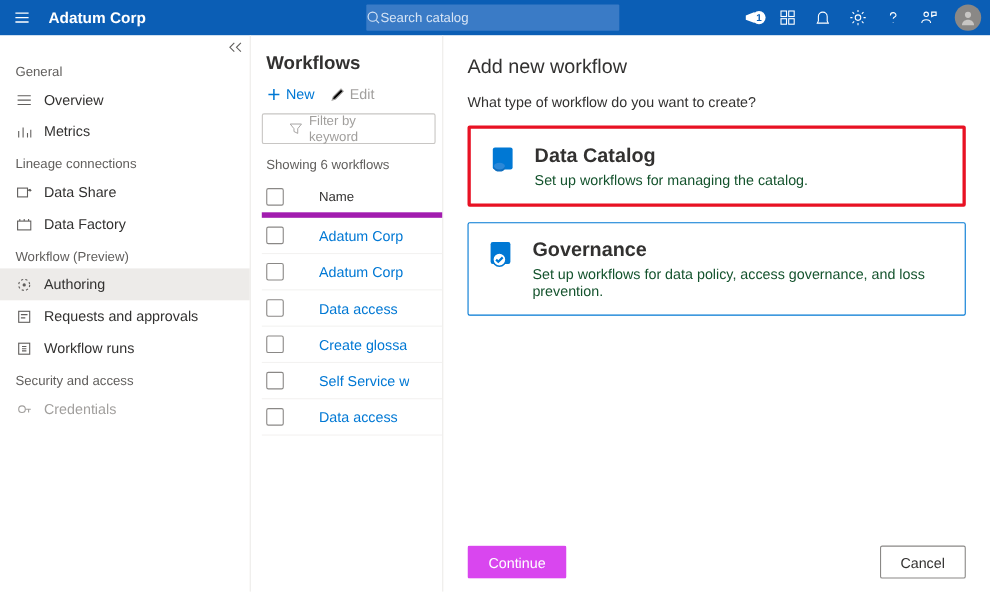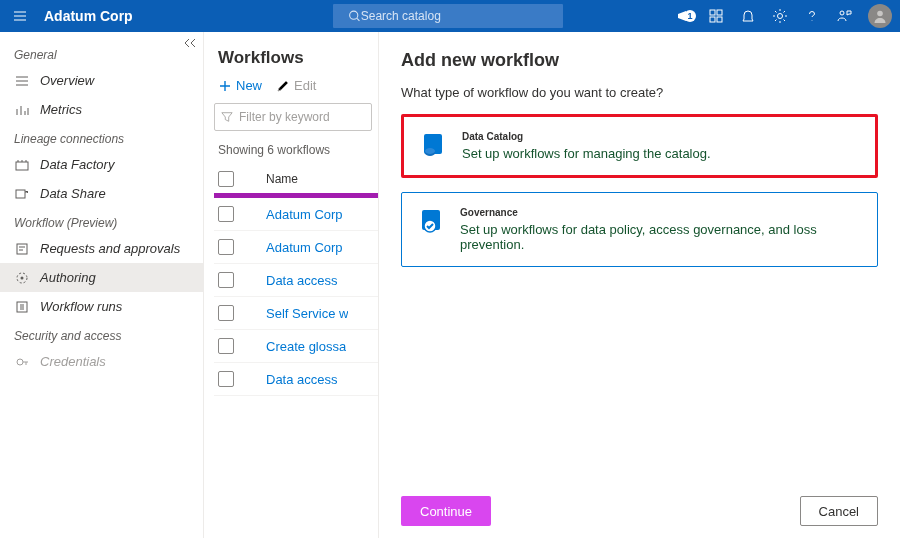--- a/index.html
+++ b/index.html
@@ -3,65 +3,65 @@
 <meta charset="utf-8">
 <style>
   * { box-sizing: border-box; margin: 0; padding: 0; font-family: "Segoe UI", Arial, sans-serif; }
   body { width: 900px; height: 538px; overflow: hidden; background: #fff; color: #323130; font-size: 13px; }
 
   
   .topbar { height: 32px; background: #0b5eb5; color: #fff; display: flex; align-items: center; }
   .topbar .hamburger { width: 40px; display: flex; justify-content: center; align-items: center; cursor: pointer; }
   .topbar .brand { font-weight: 600; font-size: 14px; padding-left: 4px; flex: 0 0 auto; }
   .topbar .spacer1 { flex: 0 0 200px; }
-  .topbar .search { flex: 0 0 230px; height: 24px; background: #3a7bc6; display: flex; align-items: center; padding: 0 15px; border-radius: 1px; }
+  .topbar .search { flex: 0 0 230px; height: 24px; background: #3a7bc6; display: flex; align-items: center; padding: 0 0; border-radius: 1px; }
   .topbar .search input { background: transparent; border: none; outline: none; color: #fff; font-size: 12px; width: 100%; }
   .topbar .search input::placeholder { color: #d6e4f5; }
   .topbar .spacer2 { flex: 1; }
   .topbar .tb-icon { width: 32px; display: flex; justify-content: center; align-items: center; cursor: pointer; position: relative; }
   .topbar .badge { position: absolute; top: 2px; right: 4px; background: #fff; color: #0b5eb5; font-size: 9px; font-weight: 700; border-radius: 8px; min-width: 12px; height: 12px; display: flex; align-items: center; justify-content: center; }
   .topbar .avatar { width: 24px; height: 24px; border-radius: 50%; background: #8a8886; margin: 0 8px; display:flex;align-items:center;justify-content:center; }
 
   .main { display: flex; height: calc(538px - 32px); }
 
   
-  .sidebar { width: 204px; border-right: 1px solid #edebe9; padding-top: 8px; position: relative; font-style: italic; }
+  .sidebar { width: 228px; border-right: 1px solid #edebe9; padding-top: 18px; position: relative; }
   .sidebar .collapse { position: absolute; top: 6px; right: 6px; color: #605e5c; cursor: pointer; font-size: 12px; }
   .side-section { padding: 8px 14px 4px; font-size: 12px; color: #605e5c; }
   .side-item { display: flex; align-items: center; gap: 10px; padding: 7px 14px; font-size: 13px; color: #323130; cursor: pointer; }
   .side-item.active { background: #edebe9; }
   .side-item.muted { color: #a19f9d; }
   .side-item .sicon { width: 16px; display:flex; justify-content:center; color:#605e5c; }
   .side-item.muted .sicon { color:#a19f9d; }
 
   
   .midcol { width: 175px; border-right: 1px solid #edebe9; padding: 12px 0 0 10px; }
   .midcol h2 { font-size: 17px; font-weight: 600; padding: 4px 4px 10px; }
   .mid-toolbar { display: flex; gap: 14px; padding: 0 4px 10px; align-items: center; }
   .mid-toolbar .tb-btn { display: flex; align-items: flex-end; gap: 4px; font-size: 13px; cursor: pointer; }
   .mid-toolbar .tb-btn.new { color: #0078d4; }
   .mid-toolbar .tb-btn.muted { color: #a19f9d; }
-  .filter { margin: 0 6px 6px 0; height: 28px; border: 1px solid #c8c6c4; border-radius: 2px; display: flex; align-items: center; padding: 0 6px; color: #a19f9d; font-size: 12px; gap:6px; }
+  .filter { margin: 0 6px 6px 0; height: 28px; border: 1px solid #c8c6c4; border-radius: 2px; display: flex; align-items: center; padding: 0 24px; color: #a19f9d; font-size: 12px; gap:6px; }
   .count { font-size: 12px; color: #605e5c; padding: 6px 4px 8px; }
   .wf-header { display: flex; align-items: center; gap: 12px; padding: 6px 4px; border-bottom: 5px solid #a21caf; }
   .wf-header .chk { width:16px; }
   .wf-header .colname { font-size: 12px; color: #323130; font-weight:400; padding-left: 20px; }
   .wf-row { display: flex; align-items: center; gap: 12px; padding: 8px 4px; border-bottom: 1px solid #f3f2f1; }
   .wf-row .chk { width: 16px; height: 16px; border: 1px solid #8a8886; border-radius: 2px; cursor:pointer; }
   .wf-row .link { color: #0078d4; font-size: 13px; cursor: pointer; white-space: nowrap; overflow: hidden; padding-left: 20px; }
 
   
   .panel { flex: 1; padding: 18px 22px 12px; display: flex; flex-direction: column; }
-  .panel h1 { font-size: 18px; font-weight: 700; margin-bottom: 14px; }
+  .panel h1 { font-size: 18px; font-weight: 400; margin-bottom: 14px; }
   .panel .prompt { font-size: 13px; color: #323130; margin-bottom: 14px; }
   .card { border: 1px solid #c8c6c4; border-radius: 2px; padding: 14px 16px; display: flex; gap: 14px; margin-bottom: 14px; cursor: pointer; }
   .card.highlight { border: 3px solid #e81123; }
   .card.selected:not(.highlight) { border: 1px solid #0078d4; }
   .card .cicon { width: 28px; height: 28px; flex-shrink: 0; display:flex;align-items:center;justify-content:center; }
-  .card .ct h3 { font-size: 10px; font-weight: 600; margin-bottom: 4px; }
+  .card .ct h3 { font-size: 18px; font-weight: 600; margin-bottom: 4px; }
   .card .ct p { font-size: 13px; color: #14532d; }
   .panel-footer { margin-top: auto; display: flex; justify-content: space-between; padding-top: 12px; }
   .btn { height: 30px; padding: 0 18px; font-size: 13px; border-radius: 2px; cursor: pointer; border:1px solid transparent; }
   .btn.primary { background: #d946ef; color: #fff; }
   .btn.secondary { background: #fff; color: #323130; border: 1px solid #8a8886; }
 
   svg { display: block; }
 </style>
 </head>
 <body>
@@ -150,54 +150,54 @@
             <path stroke="currentColor" d="M2 12V6M6 12V3M10 12V8M13 12V5"></path>
           </svg>
         </span>
       <span>Metrics</span>
     </div>
 
     <div class="side-section">Lineage connections</div>
     <div class="side-item">
       <span class="sicon">
           <svg width="14" height="14" viewBox="0 0 14 14">
+            <rect x="1" y="3" width="9" height="8" stroke="currentColor" fill="none"></rect>
+            <path stroke="currentColor" d="M10 5h3l-1-1M13 5l-1 1"></path>
+          </svg>
+        </span>
+      <span>Data Share</span>
+    </div>
+    <div class="side-item">
+      <span class="sicon">
+          <svg width="14" height="14" viewBox="0 0 14 14">
             <rect x="1" y="4" width="12" height="8" stroke="currentColor" fill="none"></rect>
             <path stroke="currentColor" d="M3 4V2M7 4V2M11 4V2"></path>
           </svg>
         </span>
       <span>Data Factory</span>
     </div>
-    <div class="side-item">
-      <span class="sicon">
-          <svg width="14" height="14" viewBox="0 0 14 14">
-            <rect x="1" y="3" width="9" height="8" stroke="currentColor" fill="none"></rect>
-            <path stroke="currentColor" d="M10 5h3l-1-1M13 5l-1 1"></path>
-          </svg>
-        </span>
-      <span>Data Share</span>
-    </div>
 
     <div class="side-section">Workflow (Preview)</div>
+    <div class="side-item active">
+      <span class="sicon">
+          <svg width="14" height="14" viewBox="0 0 14 14">
+            <circle cx="7" cy="7" r="5" stroke="currentColor" fill="none" stroke-dasharray="2 2"></circle>
+            <circle cx="7" cy="7" r="1.5" fill="currentColor"></circle>
+          </svg>
+        </span>
+      <span>Authoring</span>
+    </div>
     <div class="side-item">
       <span class="sicon">
           <svg width="14" height="14" viewBox="0 0 14 14">
             <rect x="2" y="2" width="10" height="10" stroke="currentColor" fill="none"></rect>
             <path stroke="currentColor" d="M4 5h6M4 8h4"></path>
           </svg>
         </span>
       <span>Requests and approvals</span>
-    </div>
-    <div class="side-item active">
-      <span class="sicon">
-          <svg width="14" height="14" viewBox="0 0 14 14">
-            <circle cx="7" cy="7" r="5" stroke="currentColor" fill="none" stroke-dasharray="2 2"></circle>
-            <circle cx="7" cy="7" r="1.5" fill="currentColor"></circle>
-          </svg>
-        </span>
-      <span>Authoring</span>
     </div>
     <div class="side-item">
       <span class="sicon">
           <svg width="14" height="14" viewBox="0 0 14 14">
             <rect x="2" y="2" width="10" height="10" stroke="currentColor" fill="none"></rect>
             <path stroke="currentColor" d="M5 5h4M5 7h4M5 9h4"></path>
           </svg>
         </span>
       <span>Workflow runs</span>
     </div>
@@ -251,25 +251,25 @@
         <div class="wf-row">
           <div class="chk"></div>
           <div class="link">Adatum Corp</div>
         </div>
         <div class="wf-row">
           <div class="chk"></div>
           <div class="link">Data access</div>
         </div>
         <div class="wf-row">
           <div class="chk"></div>
+          <div class="link">Create glossa</div>
+        </div>
+        <div class="wf-row">
+          <div class="chk"></div>
           <div class="link">Self Service w</div>
-        </div>
-        <div class="wf-row">
-          <div class="chk"></div>
-          <div class="link">Create glossa</div>
         </div>
         <div class="wf-row">
           <div class="chk"></div>
           <div class="link">Data access</div>
         </div>
       </div>
   </div>
 
   <div class="panel">
     <h1>Add new workflow</h1>

